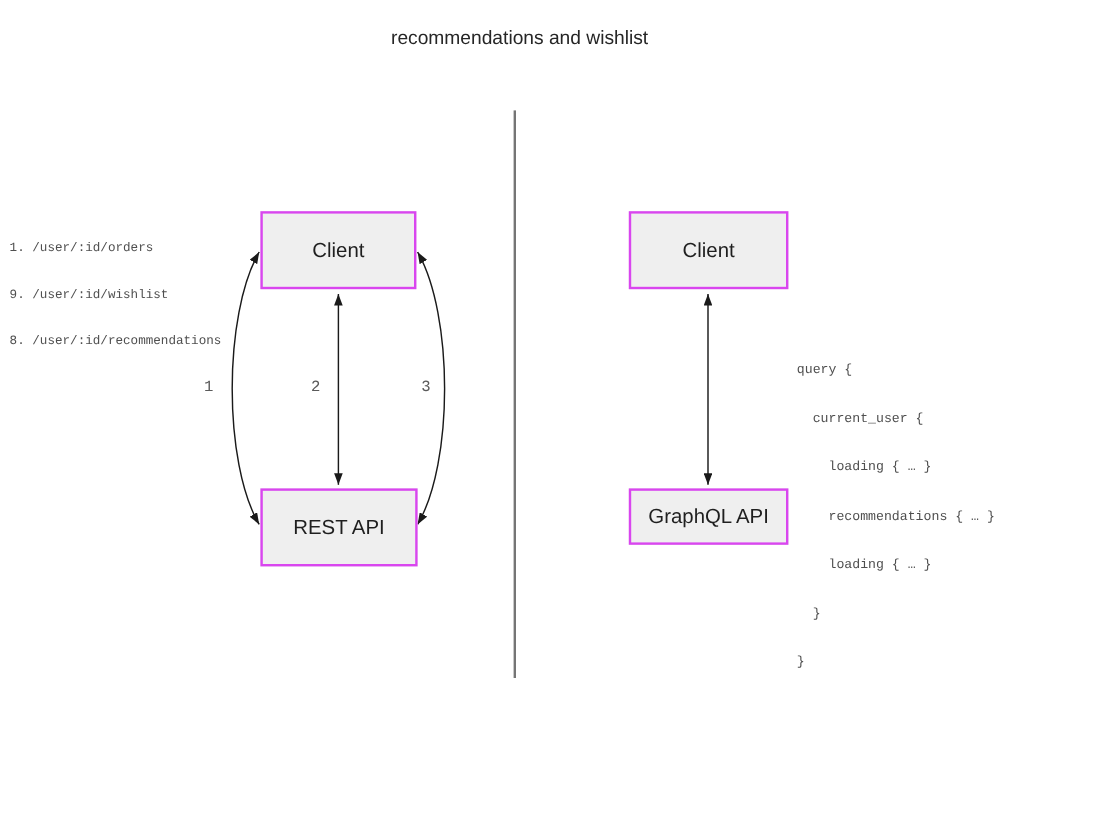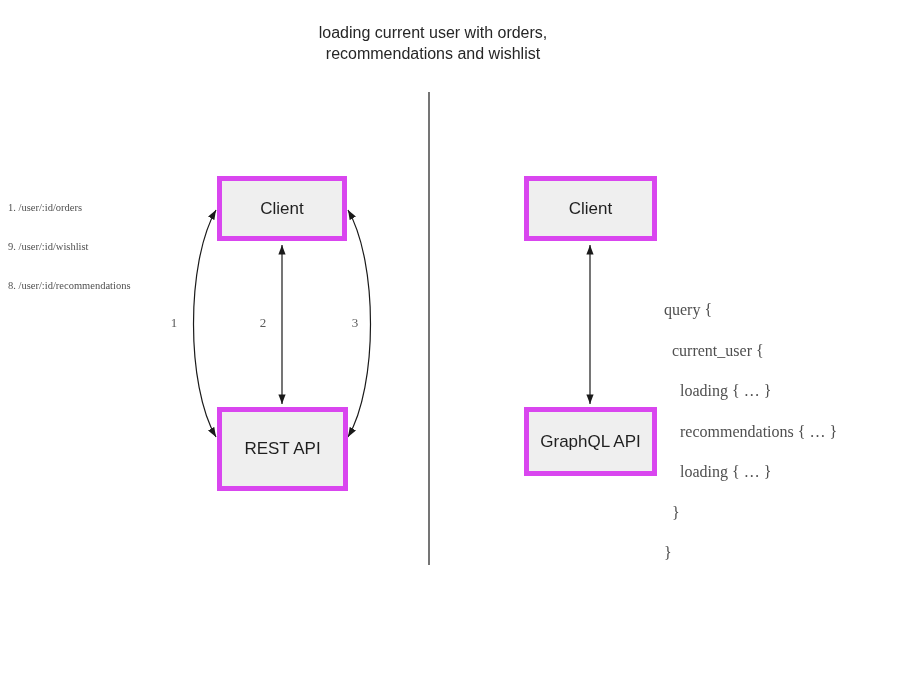--- a/index.html
+++ b/index.html
@@ -32,48 +32,48 @@
   }
   .arrow-layer {
     position: absolute;
     left: 0; top: 0;
     width: 917px; height: 689px;
     pointer-events: none;
   }
   .node {
     position: absolute;
     background: #efefef;
-    border: 5px solid #d946ef;
+    border: 2px solid #d946ef;
     display: flex;
     align-items: center;
     justify-content: center;
     font-size: 17px;
     color: #1f1f1f;
   }
   .node-client-left   { left: 217px; top: 176px; width: 130px; height: 65px; }
-  .node-rest          { left: 217px; top: 407px; width: 131px; height: 84px; }
+  .node-rest          { left: 217px; top: 407px; width: 131px; height: 65px; }
   .node-client-right  { left: 524px; top: 176px; width: 133px; height: 65px; }
-  .node-graphql       { left: 524px; top: 407px; width: 133px; height: 69px; }
+  .node-graphql       { left: 524px; top: 407px; width: 133px; height: 47px; }
   .mono {
-    font-family: Liberation Serif, serif;
+    font-family: Liberation Mono, monospace;
     color: #4f4f4f;
   }
   .routes {
     position: absolute;
     left: 8px;
     top: 175px;
     font-size: 10.5px;
     line-height: 13px;
     white-space: pre;
   }
   .query {
     position: absolute;
     left: 664px;
     top: 276px;
-    font-size: 16px;
+    font-size: 11px;
     line-height: 13.5px;
     white-space: pre;
   }
   .arrow-label {
     position: absolute;
     width: 24px;
     text-align: center;
     font-size: 13px;
     line-height: 16px;
     color: #5a5a5a;
@@ -81,21 +81,20 @@
   .arrow-label-1 { left: 162px; top: 315px; }
   .arrow-label-2 { left: 251px; top: 315px; }
   .arrow-label-3 { left: 343px; top: 315px; }
 </style>
 </head>
 <body>
 
 <div class="canvas">
 
   <div class="title">
-    <div>loading current user with orders,</div>
     <div>recommendations and wishlist</div>
   </div>
 
   <div class="divider"></div>
 
   <svg class="arrow-layer" viewBox="0 0 917 689" xmlns="http://www.w3.org/2000/svg">
     <defs>
       <marker id="ah" viewBox="0 0 8 6" refX="8" refY="3" markerWidth="8" markerHeight="6" orient="auto-start-reverse">
         <path d="M0,0 L8,3 L0,6 Z" fill="#1a1a1a"></path>
       </marker>

